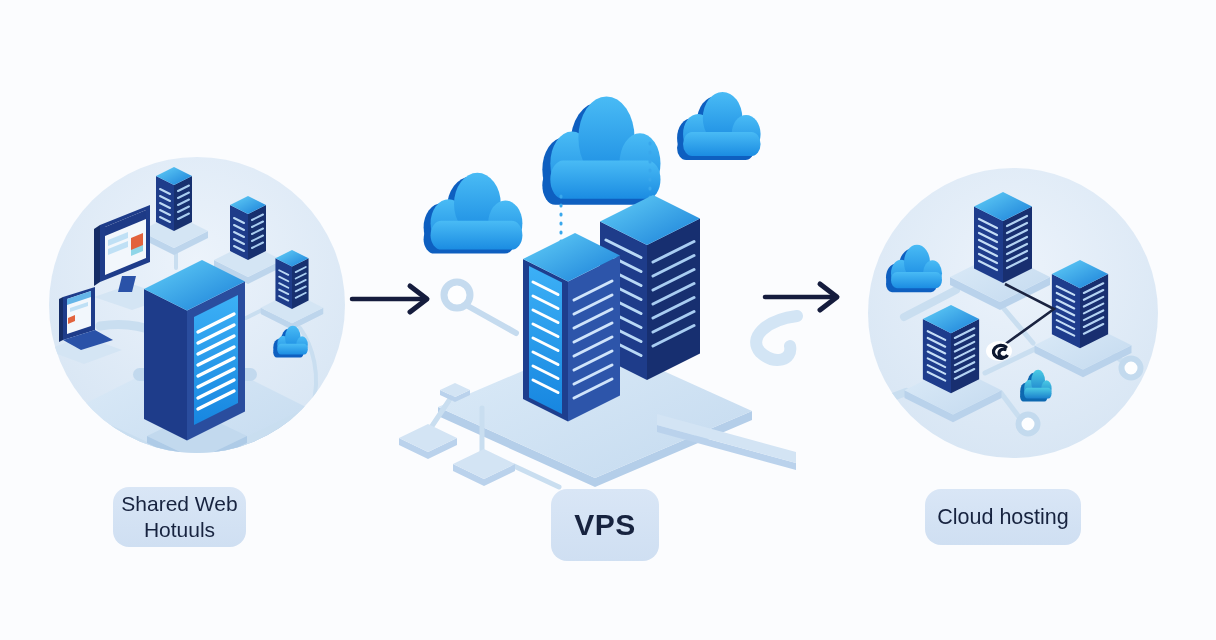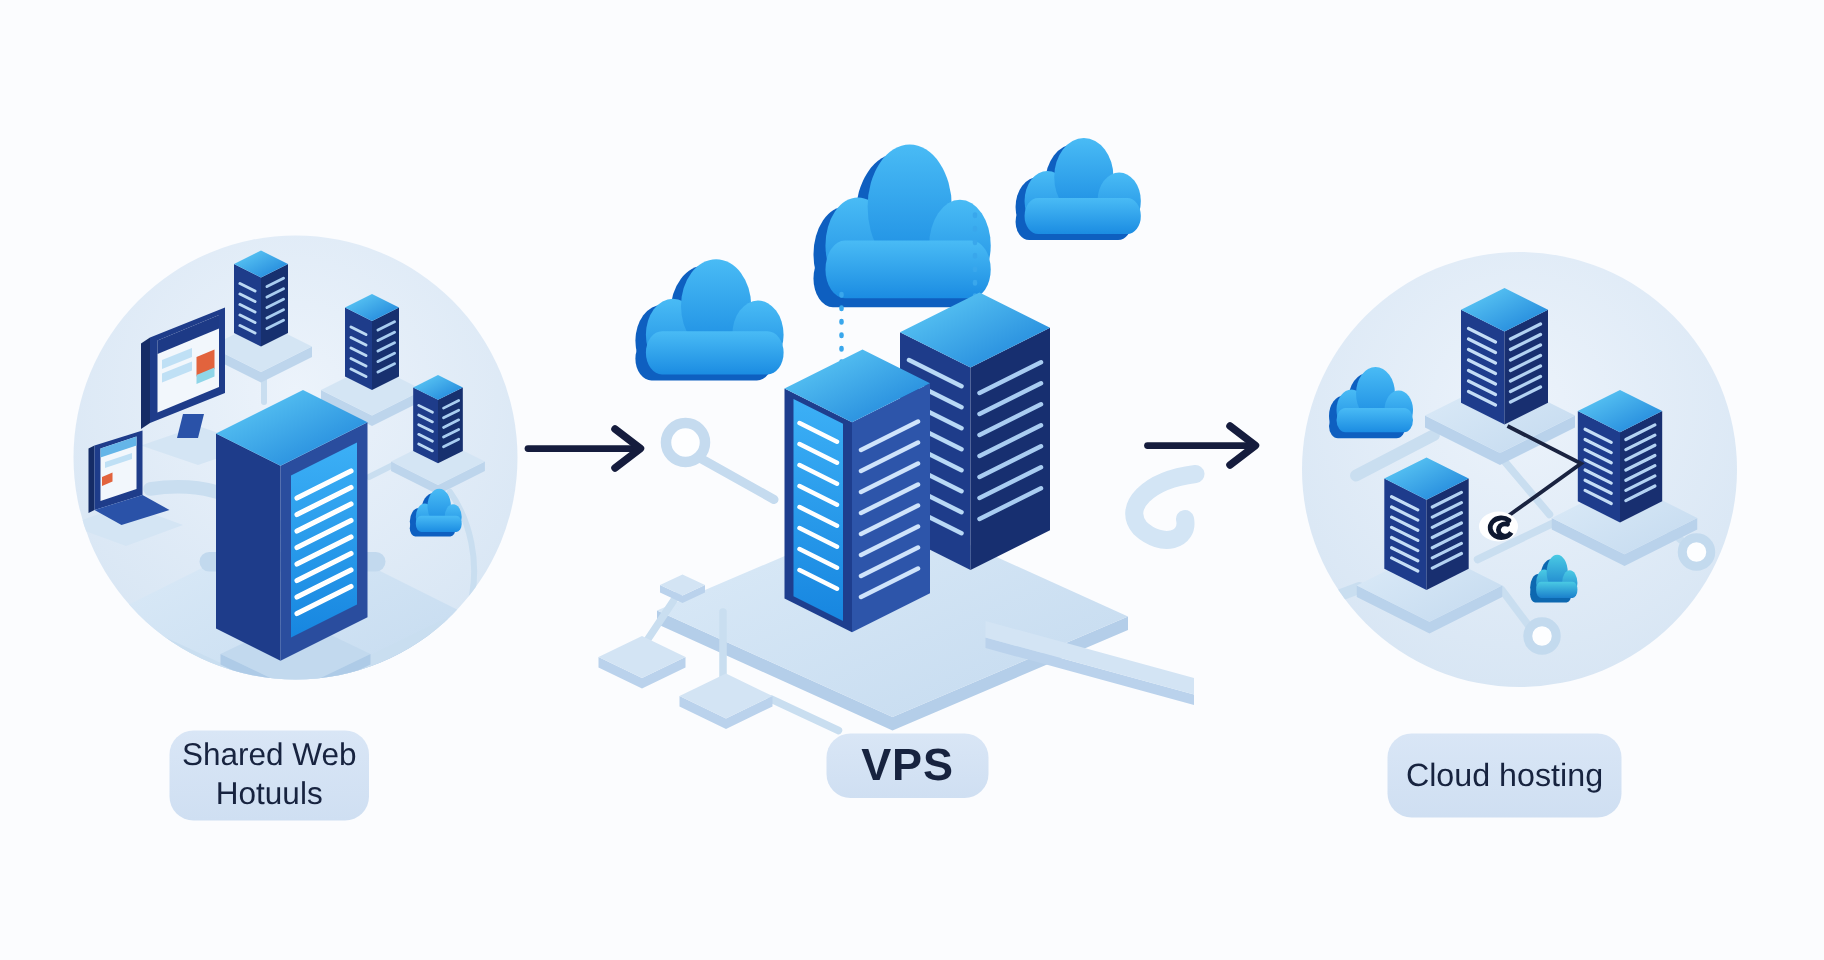--- a/index.html
+++ b/index.html
@@ -2,21 +2,21 @@
 <html><head>
 <meta charset="utf-8">
 <style>
   html,body{margin:0;padding:0;width:1216px;height:640px;overflow:hidden;
     background:#fbfcfe;font-family:"Liberation Sans",sans-serif;}
   .stage-canvas{position:absolute;left:0;top:0;width:1216px;height:640px;}
   .badge{position:absolute;display:flex;align-items:center;justify-content:center;
     text-align:center;background:linear-gradient(180deg,#d9e6f6,#cfdff2);
     border-radius:16px;color:#17233f;font-weight:500;}
   #badge-shared{left:113px;top:487px;width:133px;height:60px;font-size:21px;line-height:1.22;}
-  #badge-vps{left:551px;top:489px;width:108px;height:43px;font-size:30px;font-weight:600;letter-spacing:.5px;}
+  #badge-vps{left:551px;top:489px;width:108px;height:72px;font-size:30px;font-weight:600;letter-spacing:.5px;}
   #badge-cloud{left:925px;top:489px;width:156px;height:56px;font-size:21.5px;}
 </style>
 </head>
 <body>
 
 <svg class="stage-canvas" viewBox="0 0 1216 640">
   <defs>
     <linearGradient id="gradTop" x1="0" y1="0" x2="1" y2="1">
       <stop offset="0" stop-color="#63d0f8"></stop>
         <stop offset="1" stop-color="#1a7fd8"></stop>

